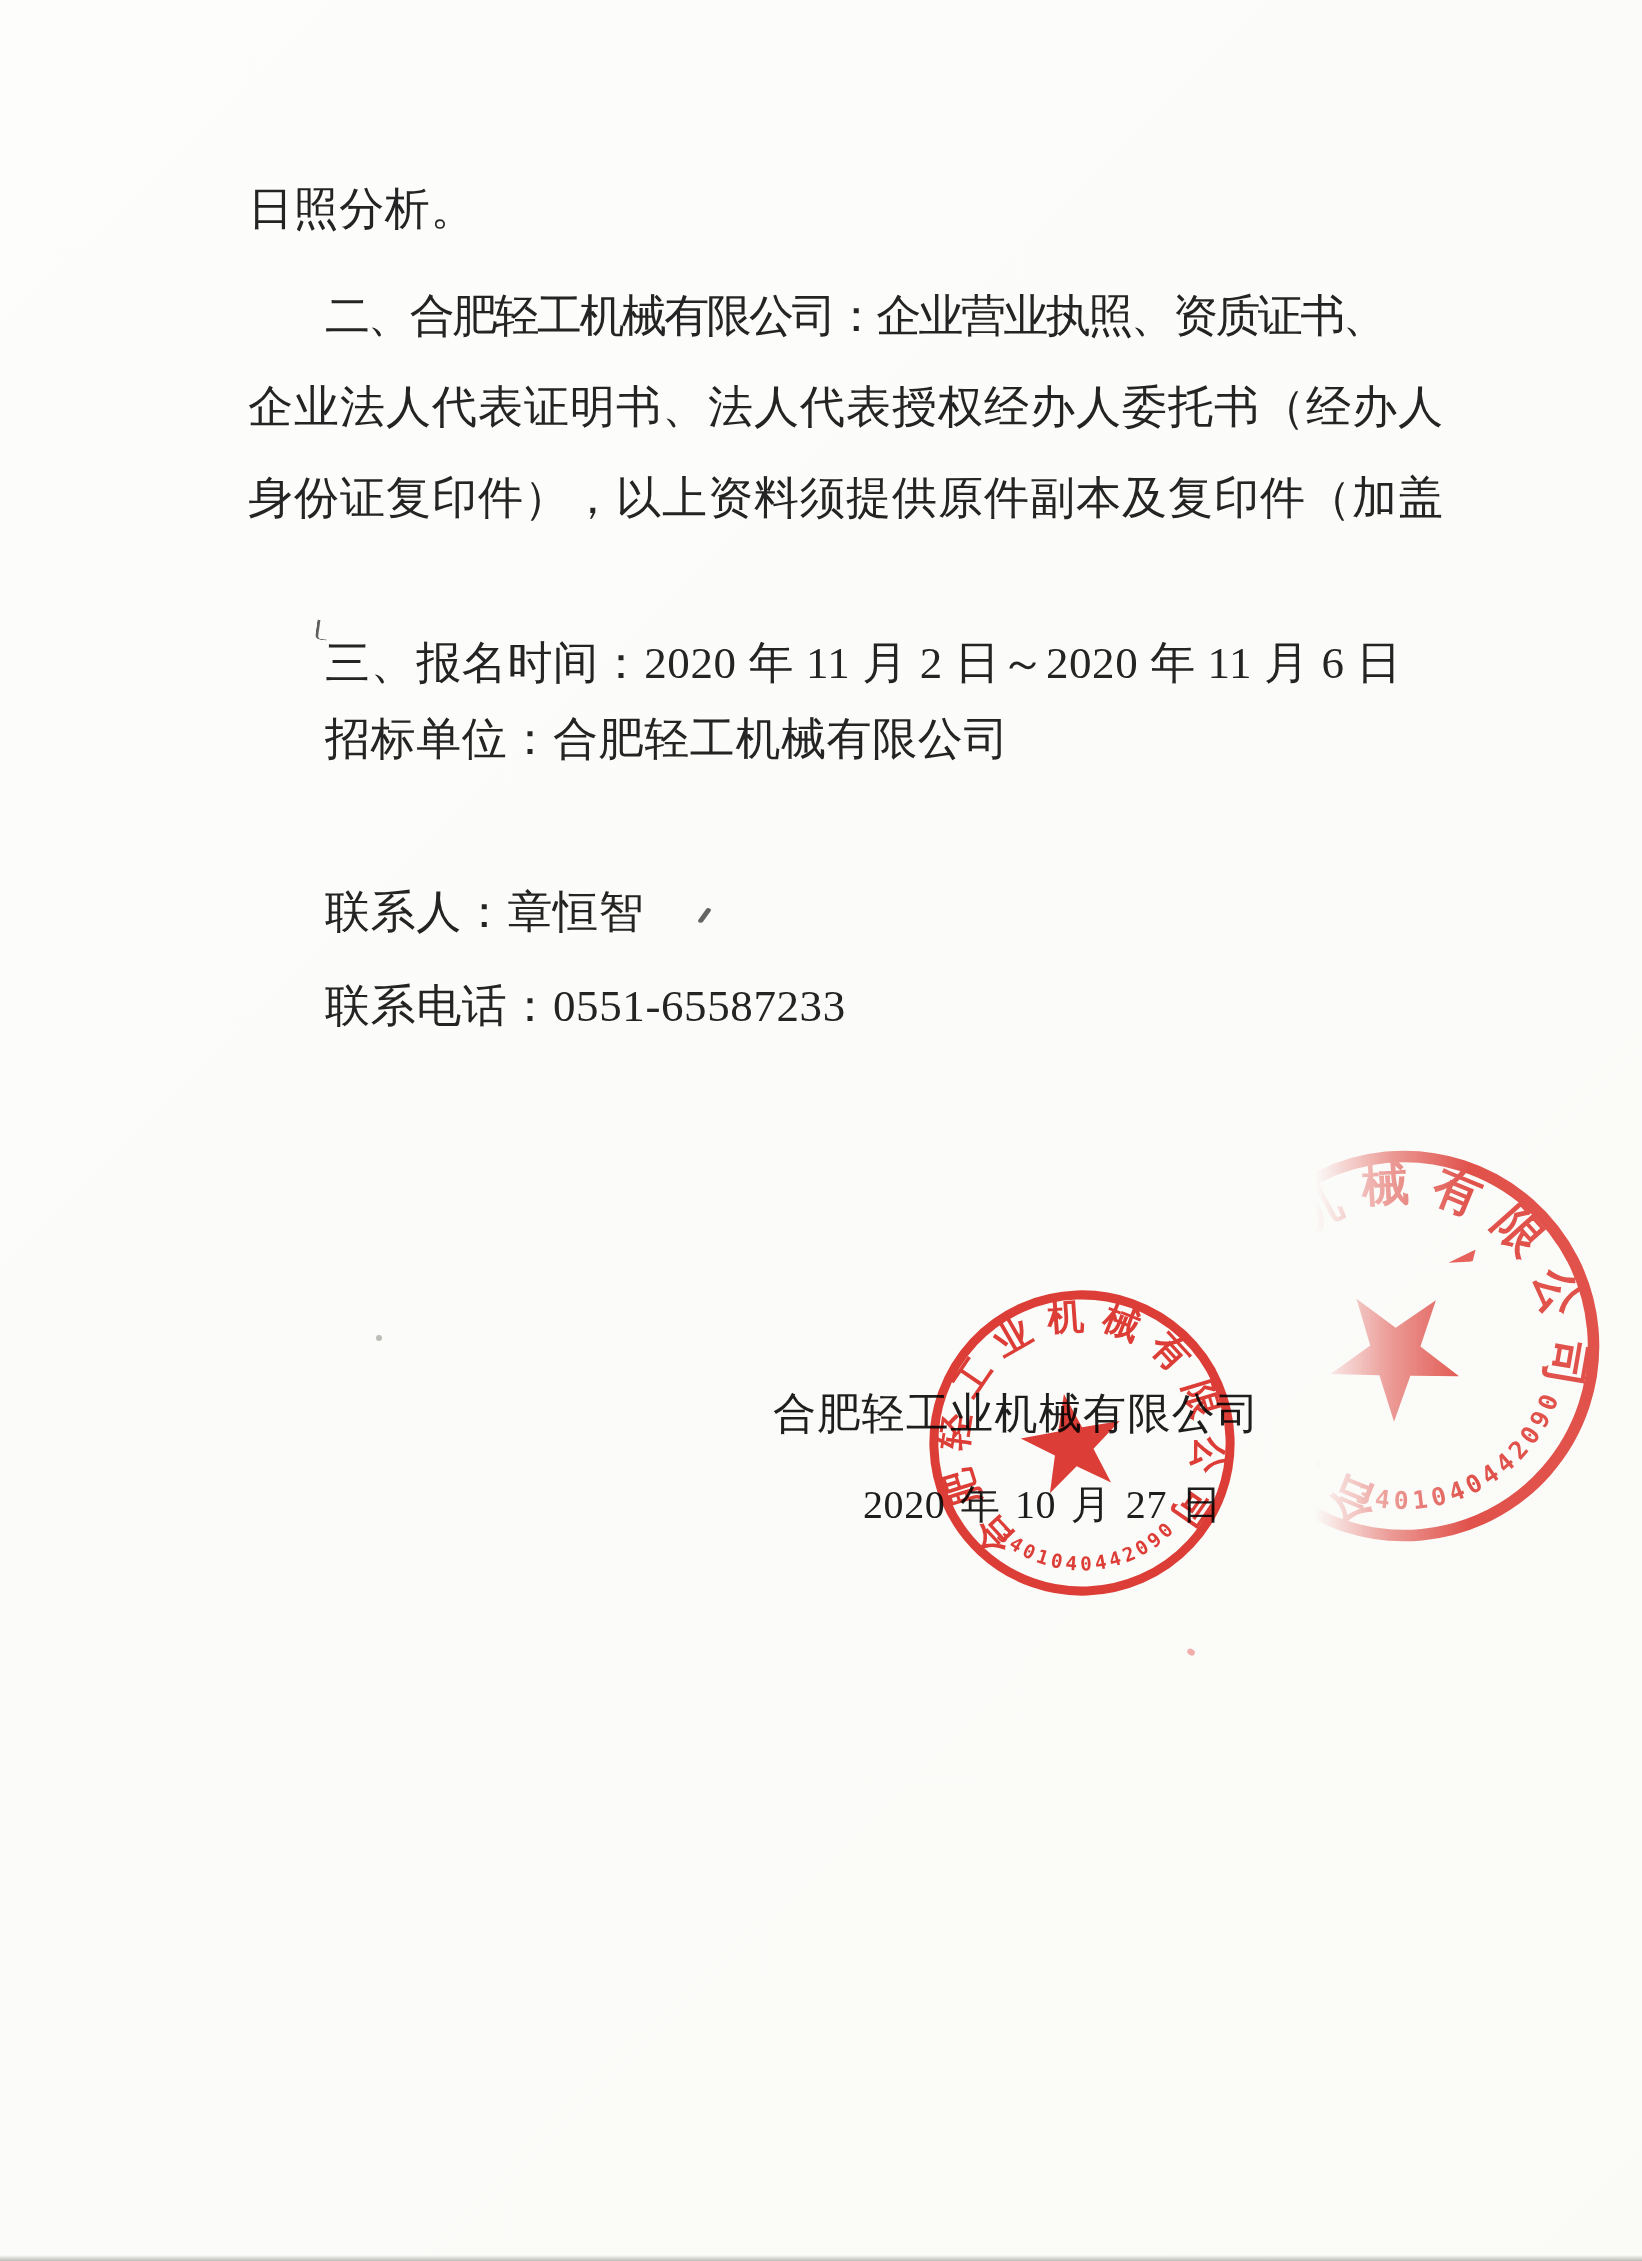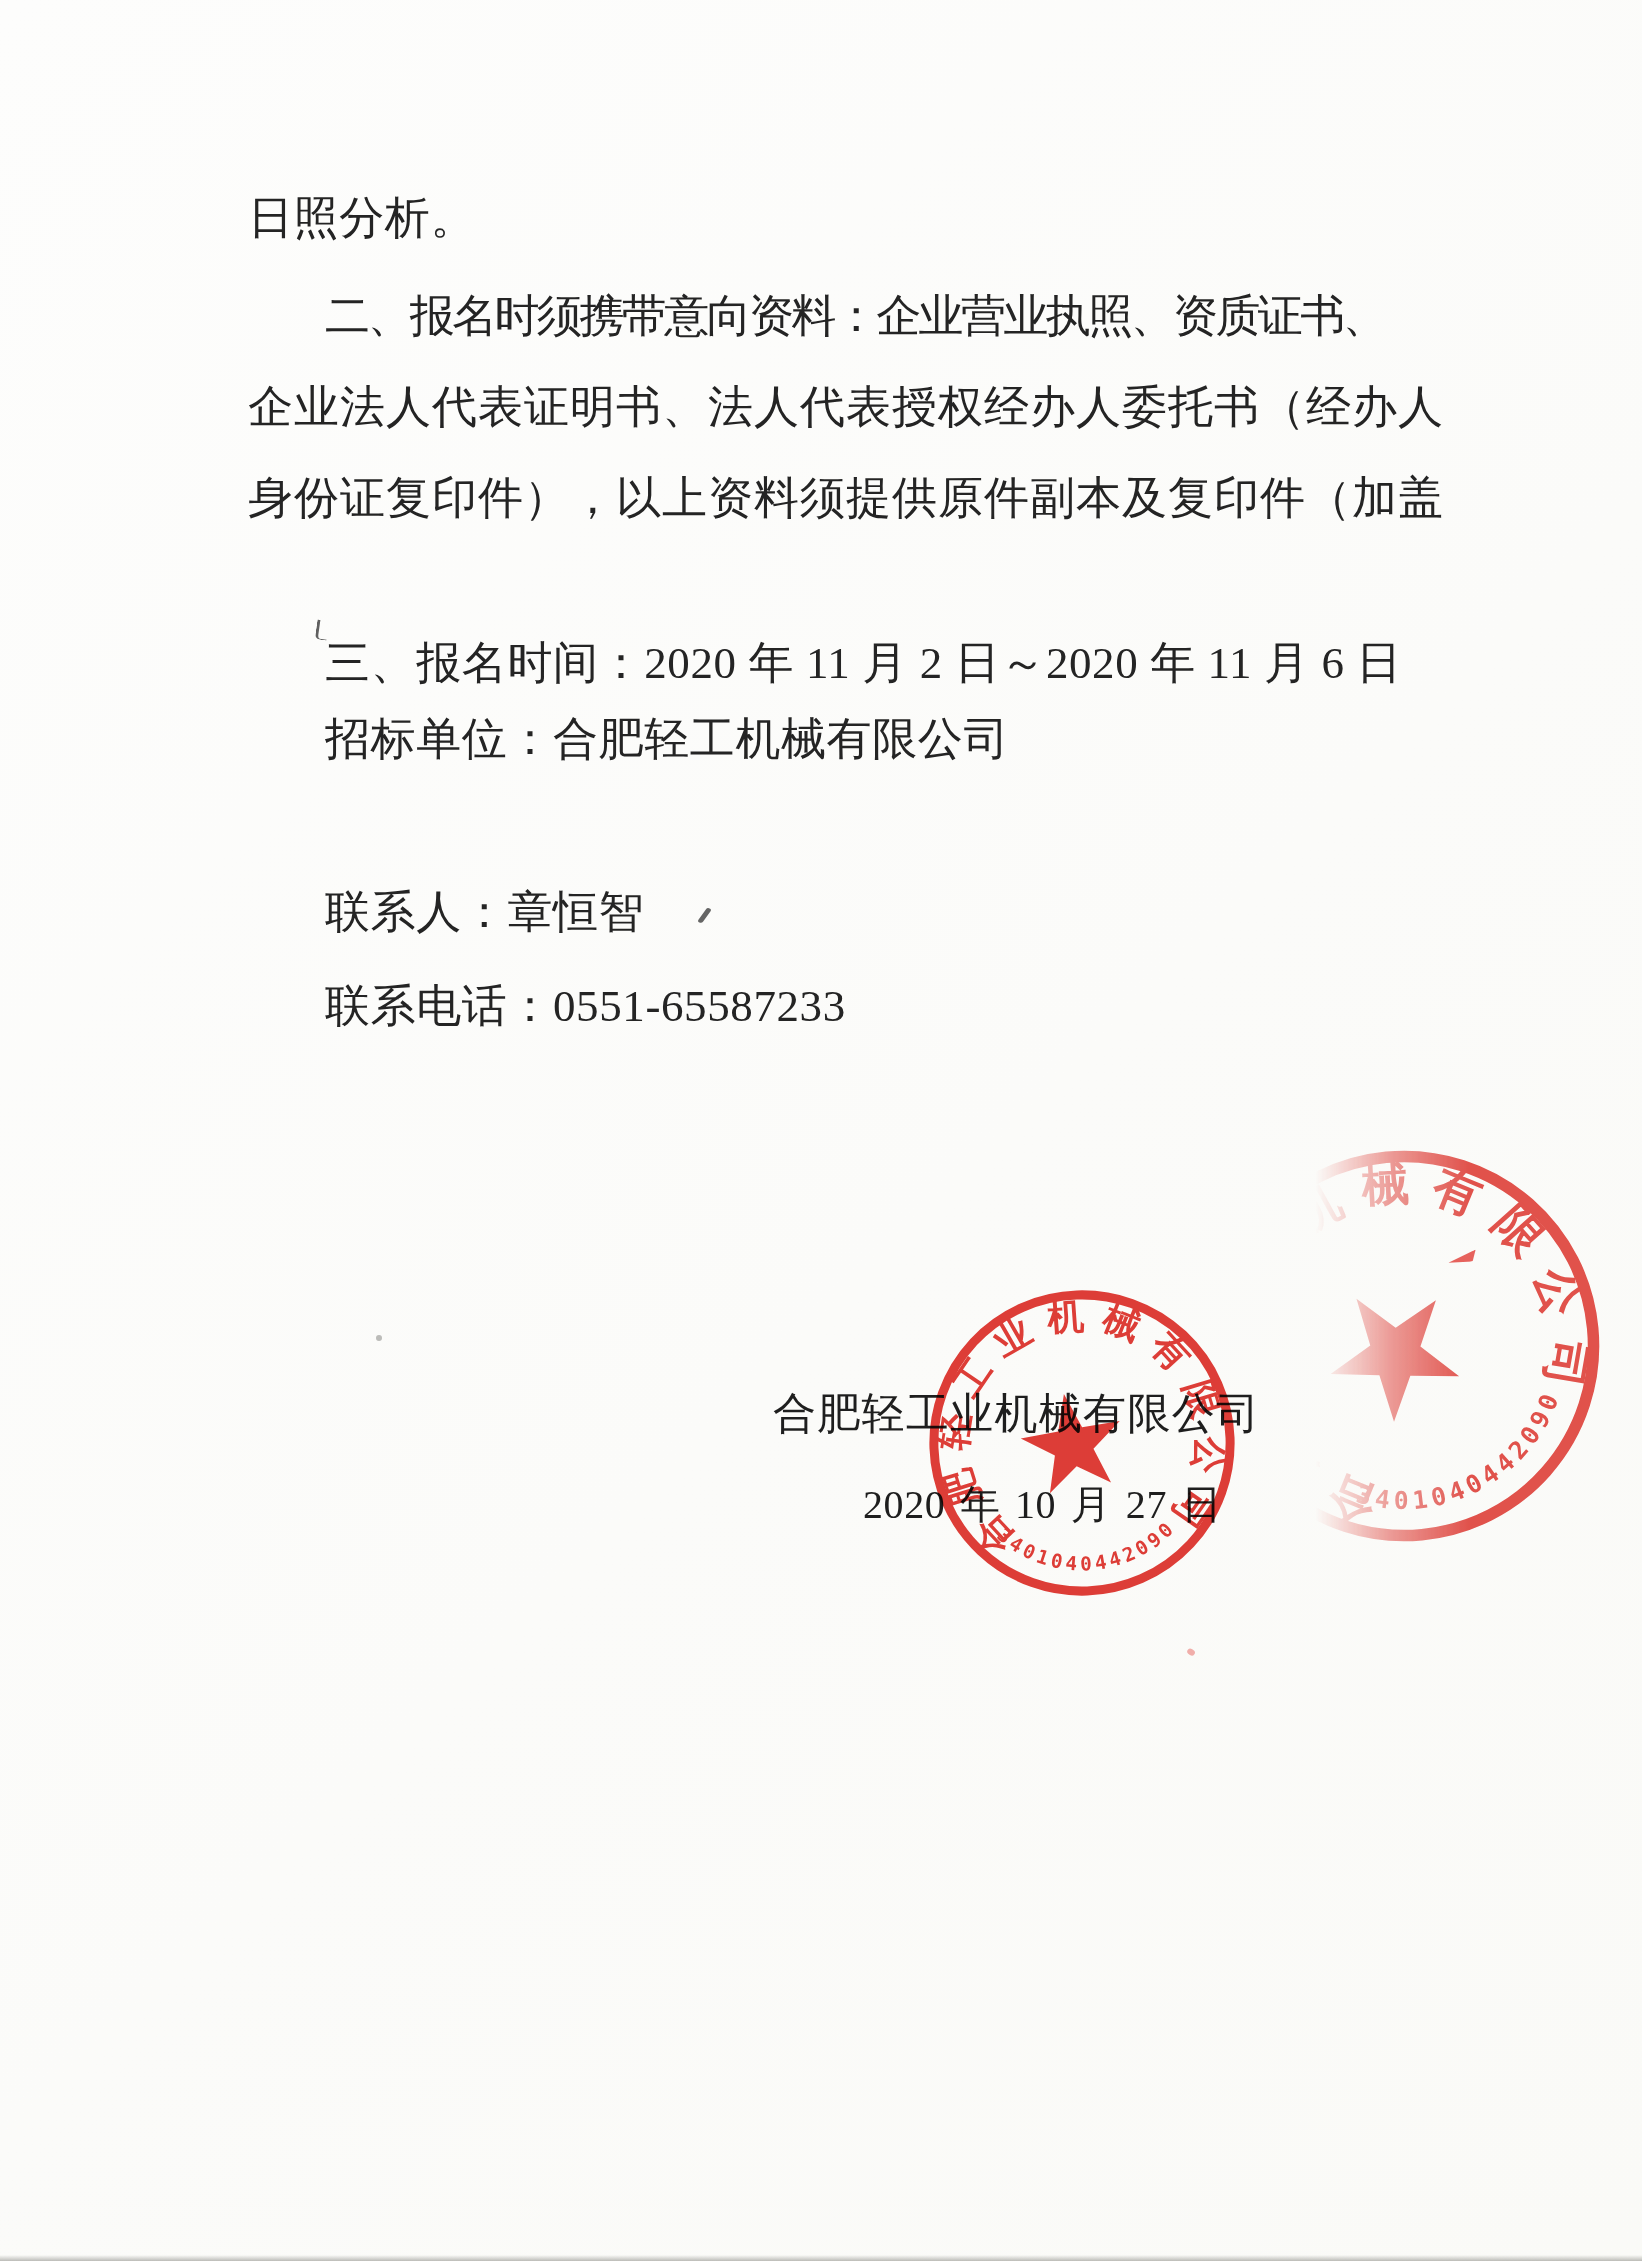--- a/index.html
+++ b/index.html
@@ -98,22 +98,22 @@
     position: absolute; left: 0; bottom: 0; width: 100%; height: 6.4px;
     background: linear-gradient(to bottom, rgba(0,0,0,0), rgba(110,110,104,.45));
     z-index: 8;
   }
 </style>
 </head>
 <body>
 
 <div class="page">
 
-  <div class="line" style="left:248px; top:194px;">日照分析。</div>
-  <div class="line tight" style="left:325px; top:292px;">二、报名时须携带意向资料：企业营业执照、资质证书、</div>
+  <div class="line" style="left:248px; top:185px;">日照分析。</div>
+  <div class="line tight" style="left:325px; top:292px;">二、合肥轻工机械有限公司：企业营业执照、资质证书、</div>
   <div class="line wide" style="left:248px; top:474px;">身份证复印件），以上资料须提供原件副本及复印件（加盖</div>
   <div class="line wide" style="left:248px; top:383px;">企业法人代表证明书、法人代表授权经办人委托书（经办人</div>
   <div class="line" style="left:325px; top:639px;">三、报名时间：2020 年 11 月 2 日～2020 年 11 月 6 日</div>
   <div class="line" style="left:325px; top:715px;">招标单位：合肥轻工机械有限公司</div>
   <div class="line" style="left:325px; top:888px;">联系人：章恒智</div>
   <div class="line" style="left:325px; top:974px;margin-top:8px;">联系电话：0551-65587233</div>
 
   <div class="sig sig-company">合肥轻工业机械有限公司</div>
   <div class="sig sig-date">2020 年 10 月 27 日</div>
 

